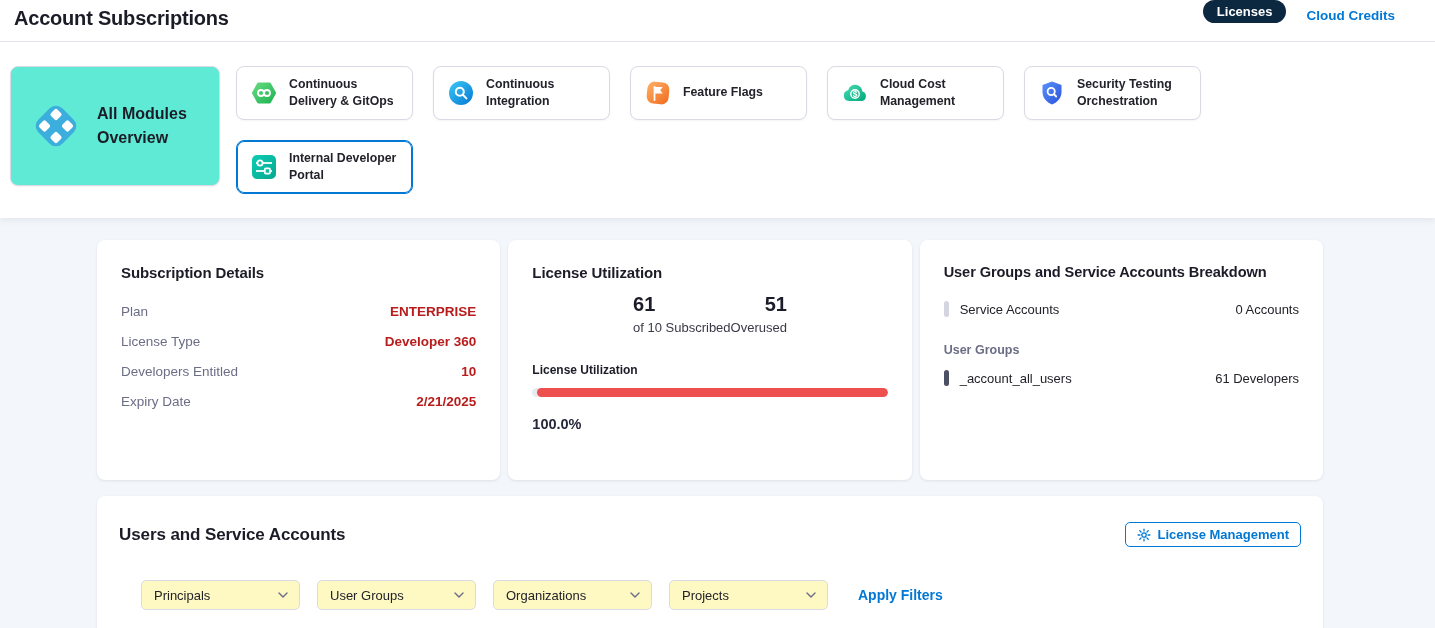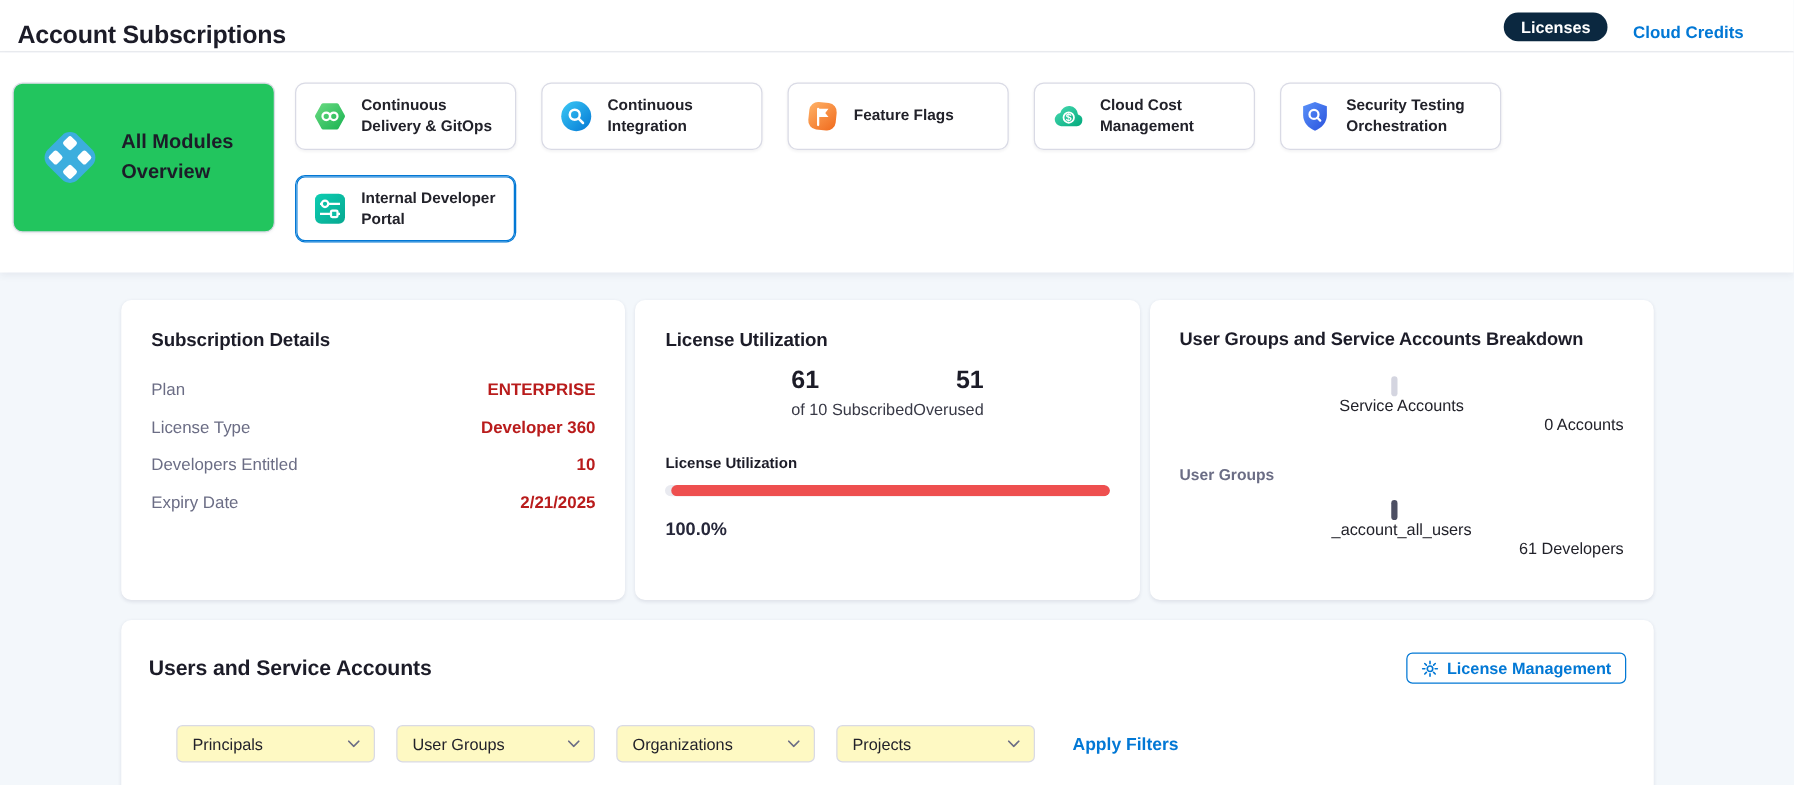--- a/index.html
+++ b/index.html
@@ -11,21 +11,21 @@
   }
 
   
   .topbar {
     height: 42px;
     background: #fff;
     border-bottom: 1px solid #e4e6ec;
     display: flex;
     justify-content: space-between;
     align-items: flex-start;
-    padding: 17px 40px 0 14px;
+    padding: 7px 40px 0 14px;
   }
   .page-title { font-size: 20px; font-weight: 700; letter-spacing: -0.2px; color: #1c1c28; }
   .topbar-tabs { display: flex; align-items: flex-end; gap: 20px; margin-top: -7px; }
   .pill-tab {
     background: #0b2840; color: #fff; border: none; border-radius: 999px;
     padding: 4px 14px; font-size: 13px; font-weight: 700; cursor: pointer;
     font-family: inherit;
   }
   .link-tab { color: #0278d5; font-size: 13.5px; font-weight: 600; text-decoration: none; cursor: pointer; }
 
@@ -34,21 +34,21 @@
     background: #fff;
     padding: 24px 10px 24px;
     display: flex;
     gap: 16px;
     position: relative;
     z-index: 2;
     box-shadow: 0 3px 6px rgba(60,70,100,.08);
   }
   .overview-card {
     width: 210px; height: 120px; flex: none;
-    border: 1px solid #d9dae5; border-radius: 8px; background: #22c55e;
+    border: 1px solid #d9dae5; border-radius: 8px; background: #5eead4;
     display: flex; align-items: center; gap: 14px; padding-left: 18px;
     box-shadow: 0 1px 2px rgba(30,30,60,.05);
     cursor: pointer;
   }
   .overview-label { font-size: 16px; font-weight: 700; width: 104px; line-height: 1.5; color: #1c1c28; }
   .module-grid { display: flex; flex-wrap: wrap; gap: 20px; width: 1150px; align-content: flex-start; }
   .module-card {
     width: 177px; height: 54px;
     border: 1px solid #d9dae5; border-radius: 8px; background: #fff;
     display: flex; align-items: center; gap: 11px; padding: 0 6px 0 13px;
@@ -76,21 +76,21 @@
 
   .util-nums { display: flex; justify-content: center; margin-top: 12px; }
   .util-col.right { text-align: right; }
   .big-num { font-size: 20px; font-weight: 700; color: #1c1c28; }
   .num-cap { font-size: 13px; color: #383946; margin-top: 4px; }
   .bar-label { margin-top: 28px; font-size: 12px; font-weight: 700; color: #1c1c28; }
   .bar-track { margin-top: 11px; height: 9px; border-radius: 5px; background: #e9eaf0; position: relative; overflow: hidden; }
   .bar-fill { position: absolute; right: 0; top: 0; bottom: 0; border-radius: 5px; background: #ee4f4f; max-width: calc(100% - 5px); }
   .pct-label { margin-top: 19px; font-size: 14.5px; font-weight: 700; color: #26273a; }
 
-  .b-row { display: flex; align-items: center; margin-top: 21px; font-size: 13px; color: #22222a; flex-direction: column; }
+  .b-row { display: flex; align-items: center; margin-top: 21px; font-size: 13px; color: #22222a; }
   .b-row.tight { margin-top: 13px; }
   .swatch { width: 5px; height: 16px; border-radius: 2.5px; margin-right: 11px; flex: none; }
   .swatch.light { background: #d4d5e0; }
   .swatch.dark { background: #4d4f63; }
   .b-val { margin-left: auto; }
   .sub-heading { margin-top: 26px; font-size: 12.5px; font-weight: 700; color: #6b6d85; }
 
   
   .users-card { margin-left: 97px; width: 1226px; margin-top: 16px; height: 230px; padding: 26px 22px; }
   .users-head { display: flex; justify-content: space-between; align-items: center; }

